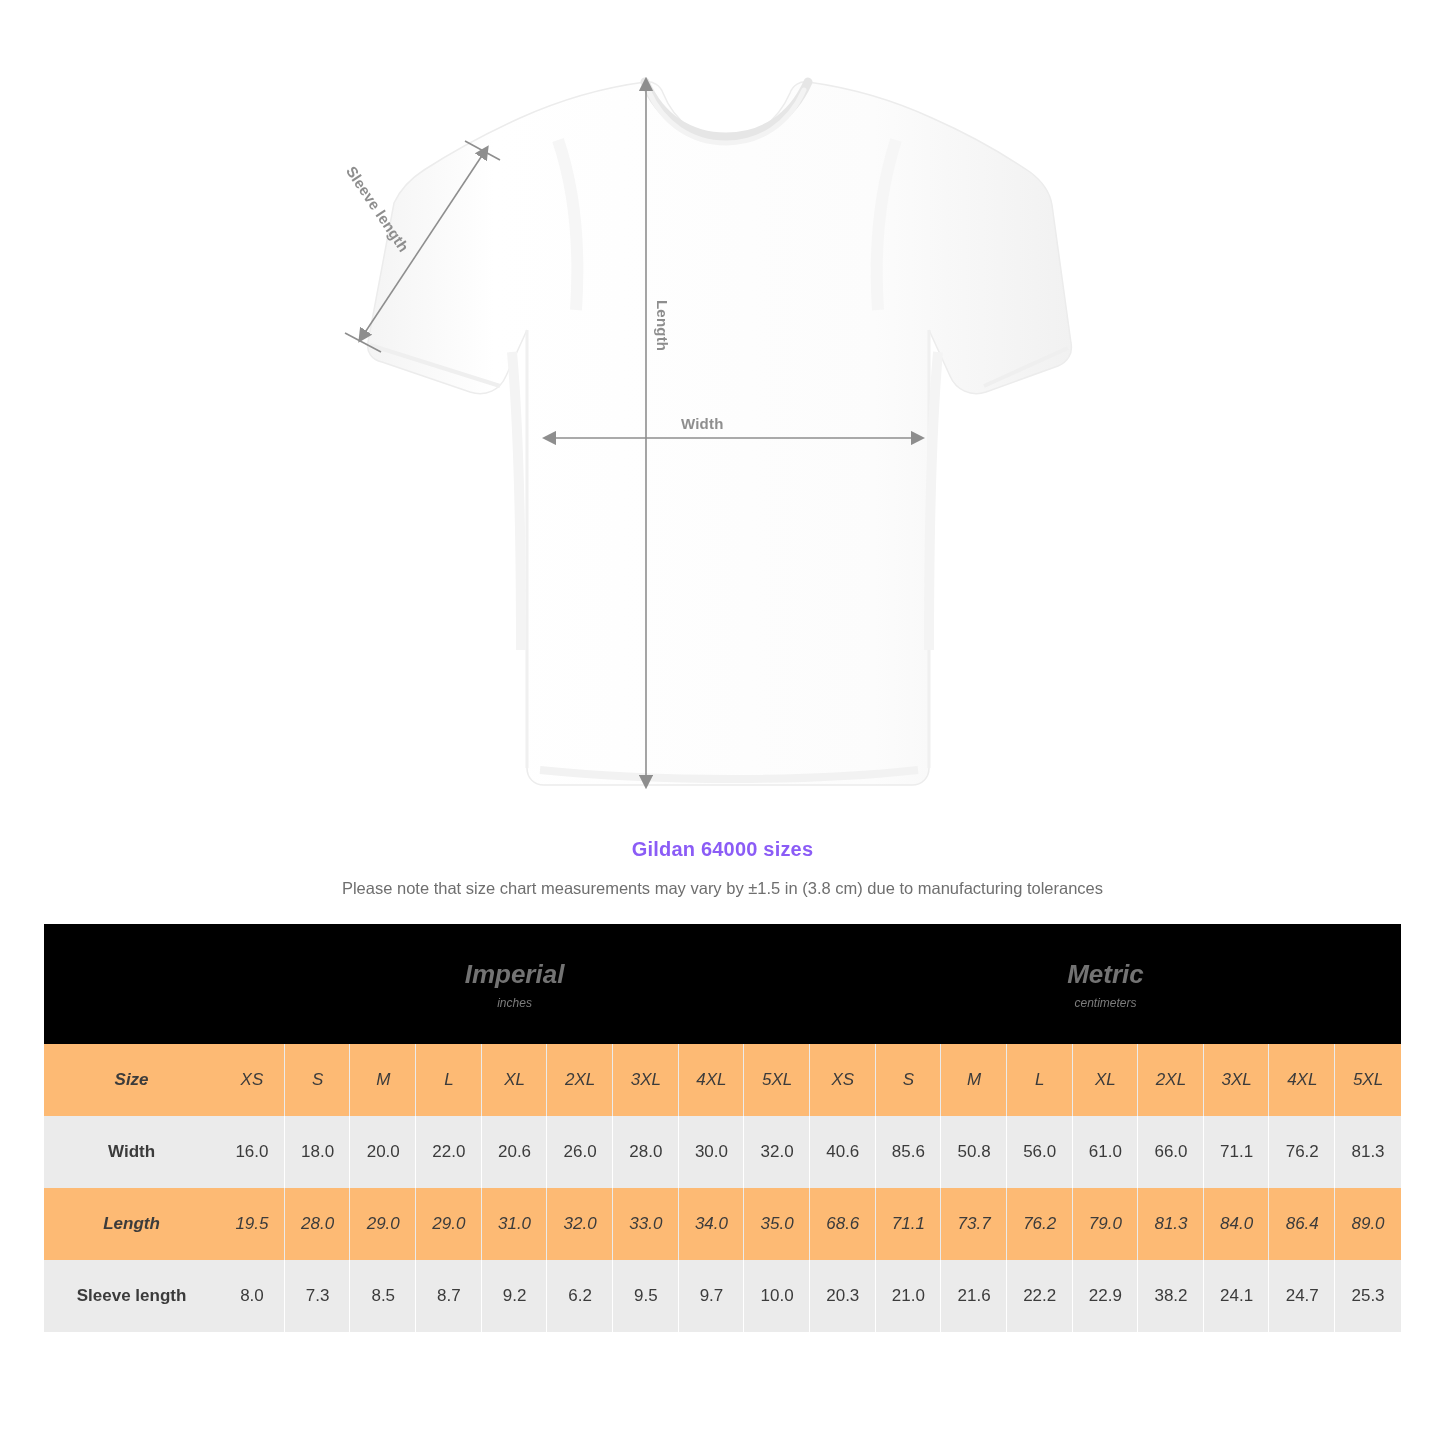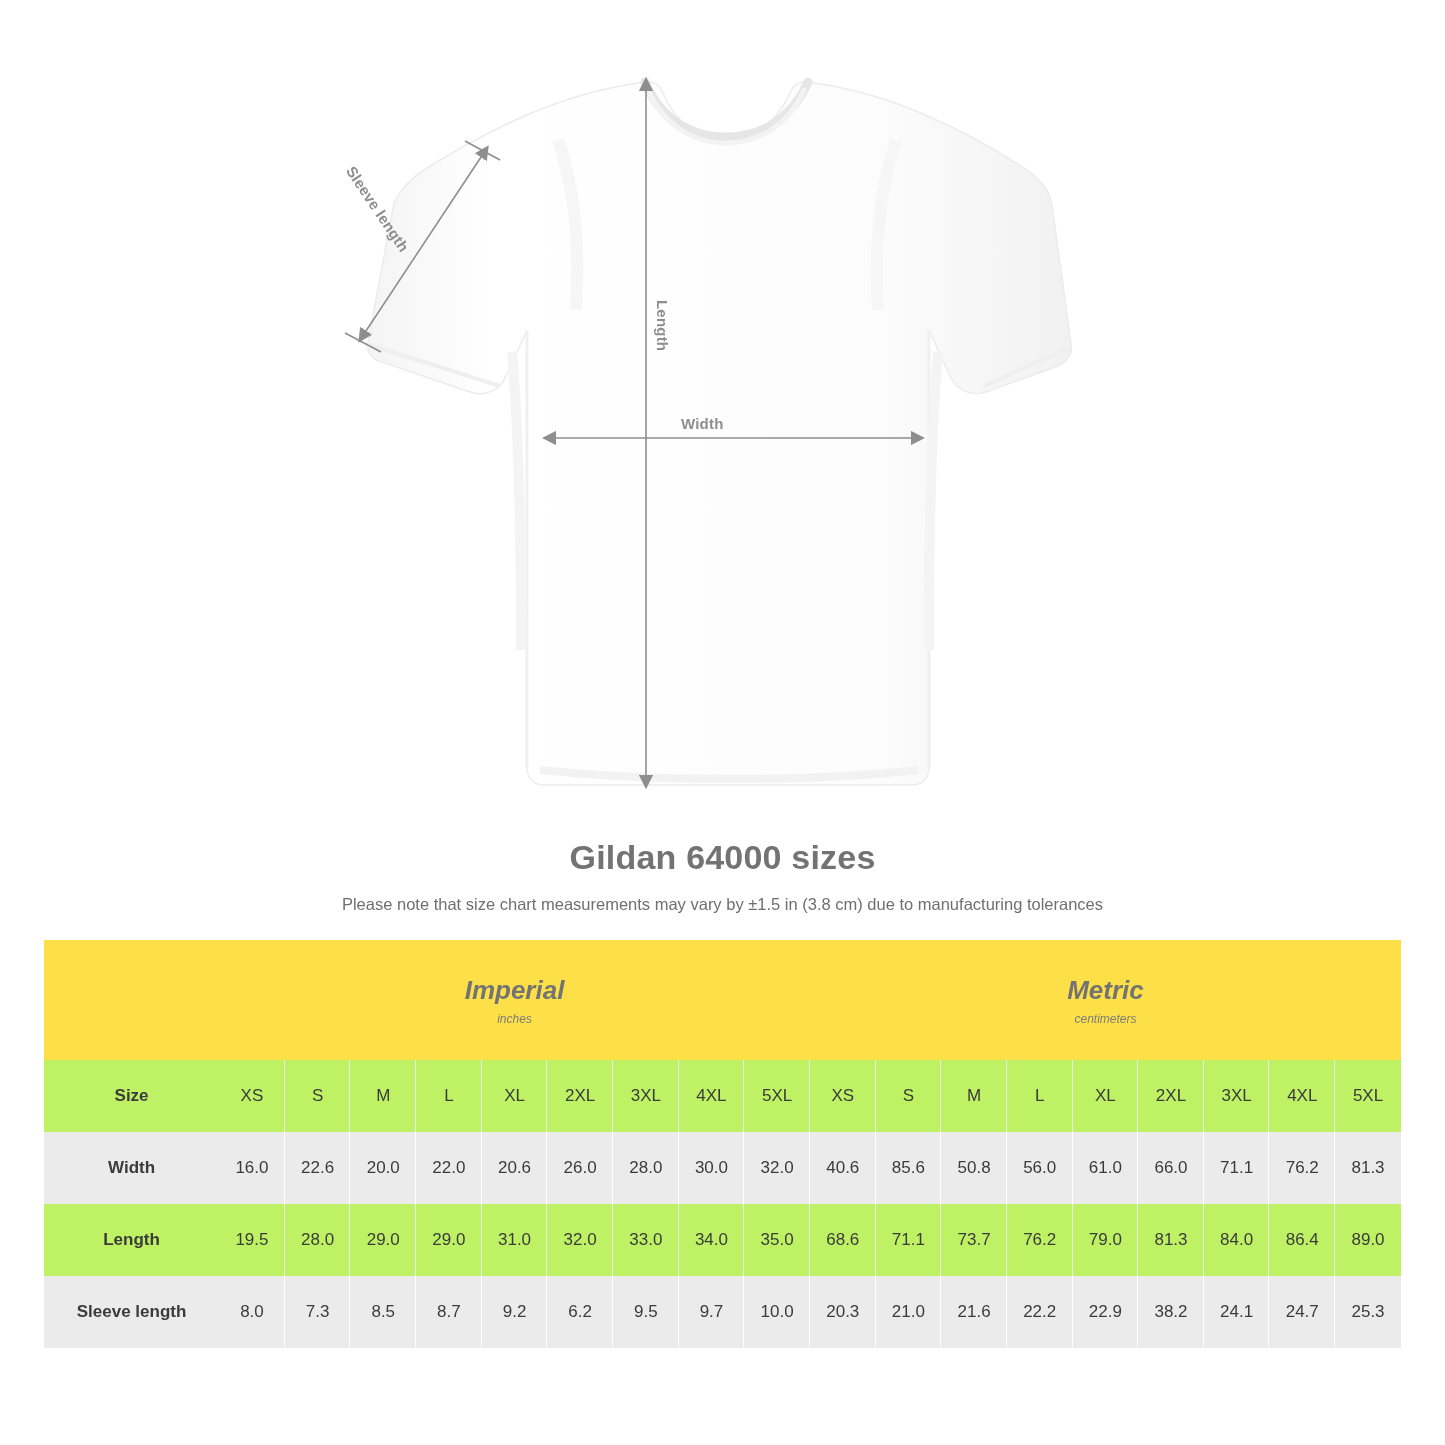--- a/index.html
+++ b/index.html
@@ -58,23 +58,23 @@
     left: 681px;
     top: 415px;
   }
 
   
   .title-block {
     text-align: center;
     margin-top: 18px;
   }
   .chart-title {
-    font-size: 34px;
+    font-size: 20px;
     font-weight: bold;
-    color: #737373;
+    color: #8b5cf6;
     margin: 0;
     letter-spacing: 0.2px;
   }
   .chart-note {
     font-size: 16.5px;
     color: #6f6f6f;
     margin: 18px 0 0 0;
   }
 
   
@@ -87,21 +87,21 @@
     table-layout: fixed;
   }
   table.size-table td,
   table.size-table th {
     border: none;
     text-align: center;
     font-size: 17px;
     color: #3b3b3b;
   }
   .unit-header-row td {
-    background: #fde047;
+    background: #000000;
     height: 118px;
     vertical-align: middle;
   }
   .unit-name {
     font-size: 26px;
     font-style: italic;
     font-weight: bold;
     color: #737373;
     line-height: 1.25;
   }
@@ -111,22 +111,23 @@
     color: #7c7c7c;
     padding-top: 5px;
   }
   .row-head {
     font-weight: bold;
     font-size: 17px;
     color: #3b3b3b;
     text-align: center;
   }
   .band-white td {
-    background: #bef264;
+    background: #fdba74;
     height: 70px;
+    font-style: italic;
   }
   .band-grey td {
     background: #ebebeb;
     height: 70px;
   }
   .cell-sep {
     box-shadow: inset -1px 0 0 #ffffff;
   }
   .band-white .cell-sep {
     box-shadow: inset -1px 0 0 #ebebeb;
@@ -281,21 +282,21 @@
           <td class="cell-sep">XL</td>
           <td class="cell-sep">2XL</td>
           <td class="cell-sep">3XL</td>
           <td class="cell-sep">4XL</td>
           <td>5XL</td>
         </tr>
 
         <tr class="band-grey">
           <td class="row-head">Width</td>
           <td class="cell-sep">16.0</td>
-          <td class="cell-sep">22.6</td>
+          <td class="cell-sep">18.0</td>
           <td class="cell-sep">20.0</td>
           <td class="cell-sep">22.0</td>
           <td class="cell-sep">20.6</td>
           <td class="cell-sep">26.0</td>
           <td class="cell-sep">28.0</td>
           <td class="cell-sep">30.0</td>
           <td class="cell-sep">32.0</td>
           <td class="cell-sep">40.6</td>
           <td class="cell-sep">85.6</td>
           <td class="cell-sep">50.8</td>

